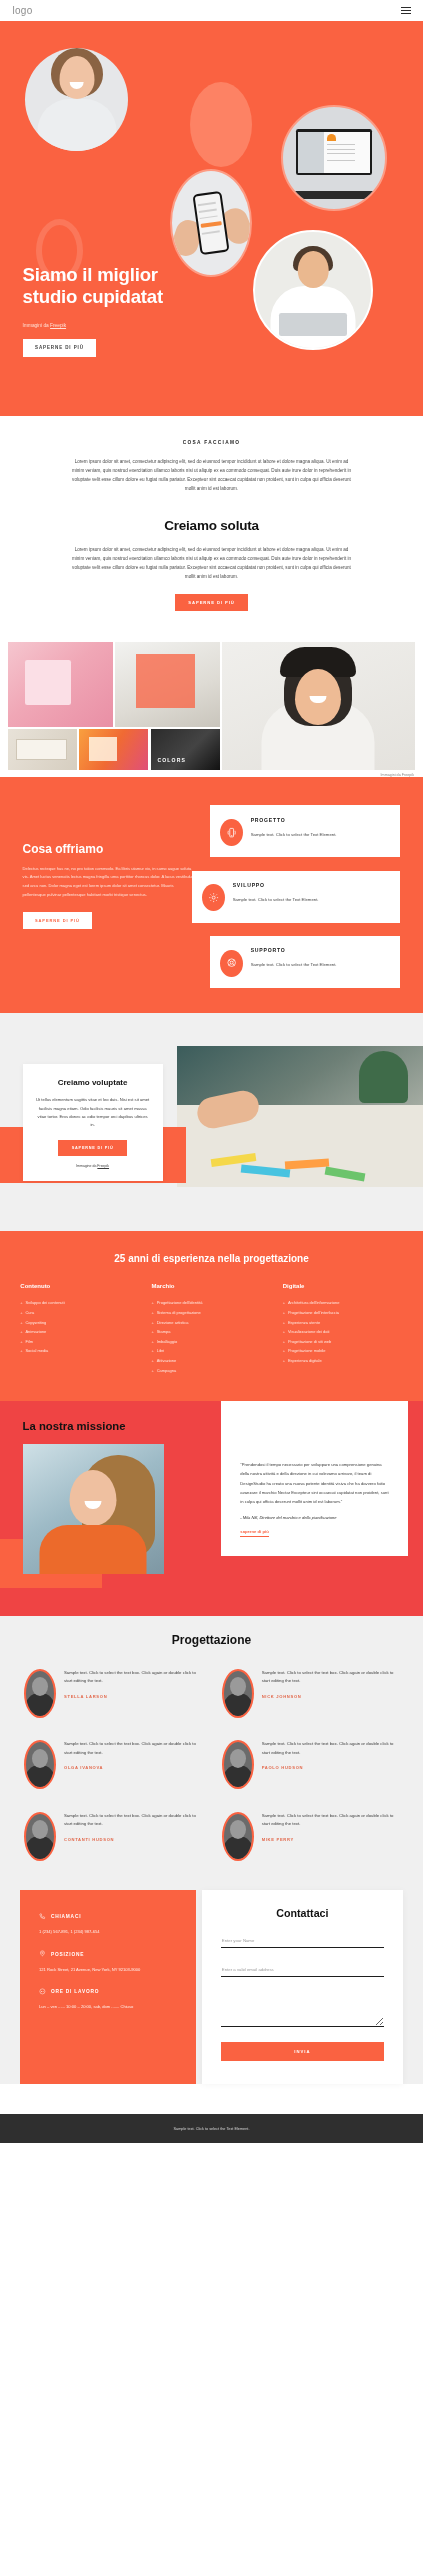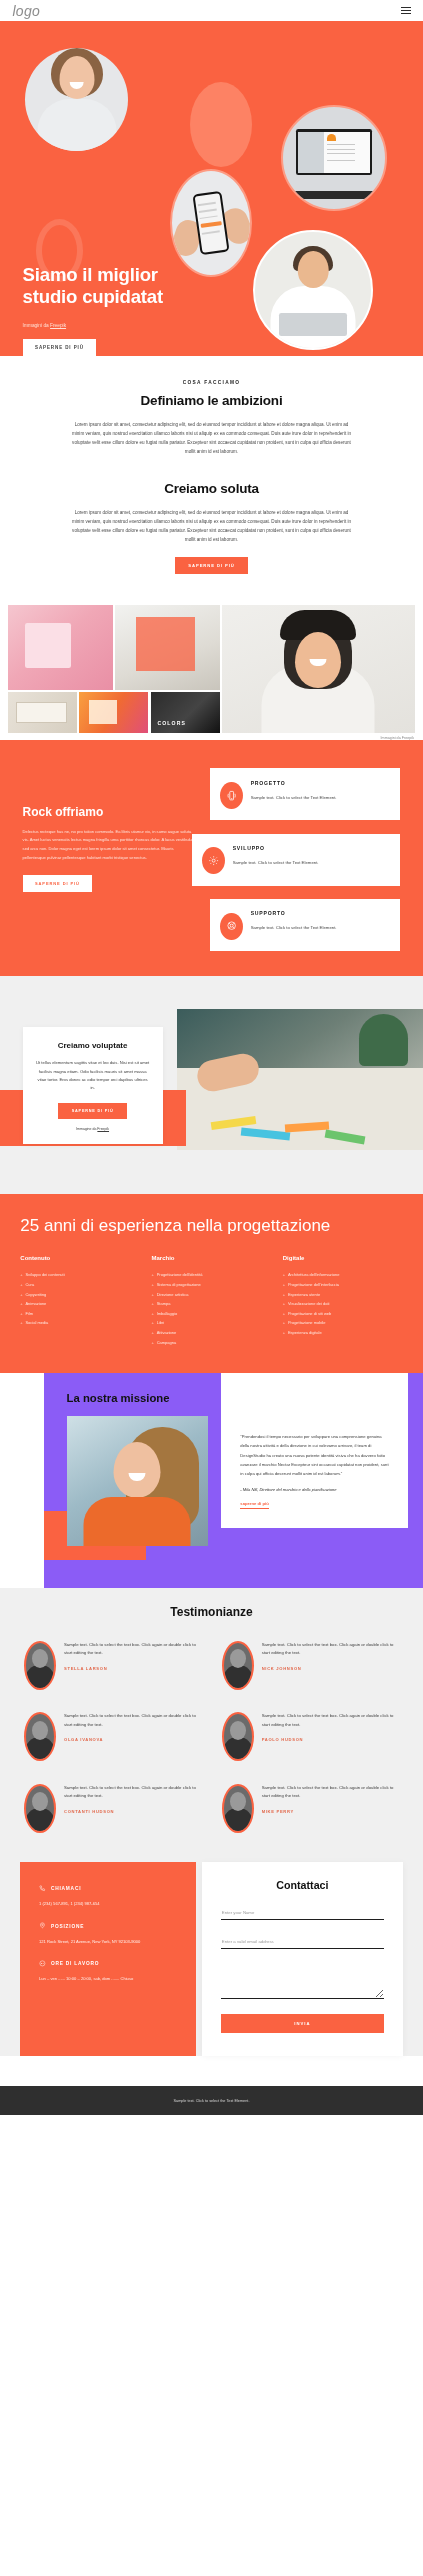--- a/index.html
+++ b/index.html
@@ -16,34 +16,33 @@
   
   .header {
     height: 21.4px;
     background: #ffffff;
     display: flex;
     align-items: center;
     justify-content: space-between;
     padding: 0 12.4px;
   }
   .logo {
-    font-size: 14px;
+    font-size: 10px;
     color: #8d8d8d;
     letter-spacing: 0.3px;
     font-weight: 400;
-    font-style: italic;
   }
   .burger { display: flex; flex-direction: column; gap: 1.7px; cursor: pointer; }
   .burger span { display: block; width: 9.6px; height: 1.1px; background: #2b2b2b; }
 
   
   .hero {
     position: relative;
     background: #fa6241;
-    height: 335px;
+    height: 395px;
     overflow: hidden;
   }
   .hero-circle {
     position: absolute;
     border-radius: 50%;
     overflow: hidden;
   }
   .c-woman {
     left: 25px; top: 27px; width: 103px; height: 103px;
     background: #e6e7e9;
@@ -231,30 +230,30 @@
     display: inline-block; margin-top: 10.2px; background: #fa6241; color: #ffffff;
     border: none; cursor: pointer; font-size: 3.8px; letter-spacing: 0.8px;
     font-weight: 600; padding: 6.2px 13.5px;
   }
   .exp-credit { margin-top: 8px; font-size: 3.5px; color: #3d3d3d; }
   .exp-credit u { text-decoration: underline; }
   .exp-orange-strip { position: absolute; left: 0; top: 91px; width: 186px; height: 56px; background: #fa6241; z-index: 1; }
 
   
   .sec-exp { background: #fa6241; padding: 22.6px 20.3px 26px; }
-  .sec-exp h2 { font-size: 17px; color: #ffffff; font-weight: 400; text-align: left; }
+  .sec-exp h2 { font-size: 10px; color: #ffffff; font-weight: 700; text-align: center; }
   .cols { display: flex; gap: 11.3px; margin-top: 19px; }
   .col { flex: 1; }
   .col h5 { font-size: 6px; color: #ffffff; font-weight: 700; margin-bottom: 9px; }
   .col ul { list-style: none; }
   .col li { font-size: 4px; color: #ffe6de; padding: 2.3px 0; }
   .col li .plus { color: #ffd3c6; margin-right: 2.8px; }
 
   
-  .sec-mission { background: #8b5cf6; padding: 19px 0 25px; position: relative; margin-left: 44px; }
+  .sec-mission { background: #ef4444; padding: 19px 0 25px; position: relative; }
   .mis-head { padding: 0 22.6px; }
   .mis-head h2 { font-size: 11.3px; font-weight: 700; color: #121212; }
   .mis-body { position: relative; margin-top: 12.4px; height: 147px; }
   .mis-photo {
     position: absolute; left: 22.6px; top: 0; width: 141px; height: 130px;
     background: linear-gradient(150deg,#cfe0e6 0%,#9dbac6 45%,#7e97a3 100%);
     overflow: hidden;
   }
   .mis-photo .hair { position: absolute; left: 42%; top: 8%; width: 73px; height: 102px; border-radius: 36px 36px 22.6px 22.6px; background: #a4763f; }
   .mis-photo .face { position: absolute; left: 50%; top: 20%; transform: translateX(-50%); width: 47px; height: 56px; border-radius: 50%/54% 54% 46% 46%; background: #efc0a0; }
@@ -386,21 +385,20 @@
       </div>
       <div class="hero-credit">
         <span>Immagini da </span><u>Freepik</u>
       </div>
       <button class="btn-white">SAPERNE DI PIÙ</button>
     </div>
   </div>
 
   <div class="sec-white">
     <div class="eyebrow">COSA FACCIAMO</div>
-    <div class="h2">Definiamo le ambizioni</div>
     <div class="body-center">Lorem ipsum dolor sit amet, consectetur adipiscing elit, sed do eiusmod tempor incididunt ut labore et dolore magna aliqua. Ut enim ad minim veniam, quis nostrud exercitation ullamco laboris nisi ut aliquip ex ea commodo consequat. Duis aute irure dolor in reprehenderit in voluptate velit esse cillum dolore eu fugiat nulla pariatur. Excepteur sint occaecat cupidatat non proident, sunt in culpa qui officia deserunt mollit anim id est laborum.</div>
     <div class="sec-gap"></div>
     <div class="h2">Creiamo soluta</div>
     <div class="body-center">Lorem ipsum dolor sit amet, consectetur adipiscing elit, sed do eiusmod tempor incididunt ut labore et dolore magna aliqua. Ut enim ad minim veniam, quis nostrud exercitation ullamco laboris nisi ut aliquip ex ea commodo consequat. Duis aute irure dolor in reprehenderit in voluptate velit esse cillum dolore eu fugiat nulla pariatur. Excepteur sint occaecat cupidatat non proident, sunt in culpa qui officia deserunt mollit anim id est laborum.</div>
     <button class="btn-orange">SAPERNE DI PIÙ</button>
   </div>
 
   <div>
     <div class="gallery">
       <div class="g-left">
@@ -421,21 +419,21 @@
         <div class="pf-face"></div>
           <div class="pf-smile"></div>
       </div>
     </div>
     <div class="g-credit">Immagini da Freepik</div>
   </div>
 
   <div class="sec-orange">
     <div class="offer-wrap">
       <div class="offer-left">
-        <h2>Rock offriamo</h2>
+        <h2>Cosa offriamo</h2>
         <p>Delectus recteque has ne, no pro tation commodo. Ea libris utamur vix, in sumo augue soluta vis. Amet luctus venenatis lectus magna fringilla urna porttitor rhoncus dolor. A lacus vestibulum sed arcu non. Dolor magna eget est lorem ipsum dolor sit amet consectetur. Mauris pellentesque pulvinar pellentesque habitant morbi tristique senectus.</p>
         <button class="btn-ghost">SAPERNE DI PIÙ</button>
       </div>
       <div class="offer-right">
 
         <div class="svc-card">
           <div class="svc-ico">
             <svg viewBox="0 0 24 24" fill="none" stroke="#fff" stroke-width="1.6">
               <rect x="8" y="3" width="8" height="18" rx="1.5"></rect>
                 <line x1="10.5" y1="18.5" x2="13.5" y2="18.5"></line>
@@ -559,21 +557,21 @@
       </div>
       <div class="mis-card">
         <p>"Prendendosi il tempo necessario per sviluppare una comprensione genuina della nostra attività e della direzione in cui volevamo arrivare, il team di DesignStudio ha creato una nuova potente identità visiva che ha davvero fatto avanzare il marchio Nectar Excepteur sint occaecat cupidatat non proident, sunt in culpa qui officia deserunt mollit anim id est laborum."</p>
         <div class="mis-attrib">- Mila Nill, Direttore del marchio e della pianificazione</div>
         <a class="mis-link">saperne di più</a>
       </div>
     </div>
   </div>
 
   <div class="sec-testi">
-    <h2>Testimonianze</h2>
+    <h2>Progettazione</h2>
     <div class="testi-grid">
       <div class="testi">
         <div class="testi-av">
             <div class="bd"></div>
             <div class="hd"></div>
           </div>
         <div class="testi-txt">
           <p>Sample text. Click to select the text box. Click again or double click to start editing the text.</p>
           <div class="testi-name">STELLA LARSON</div>
         </div>

